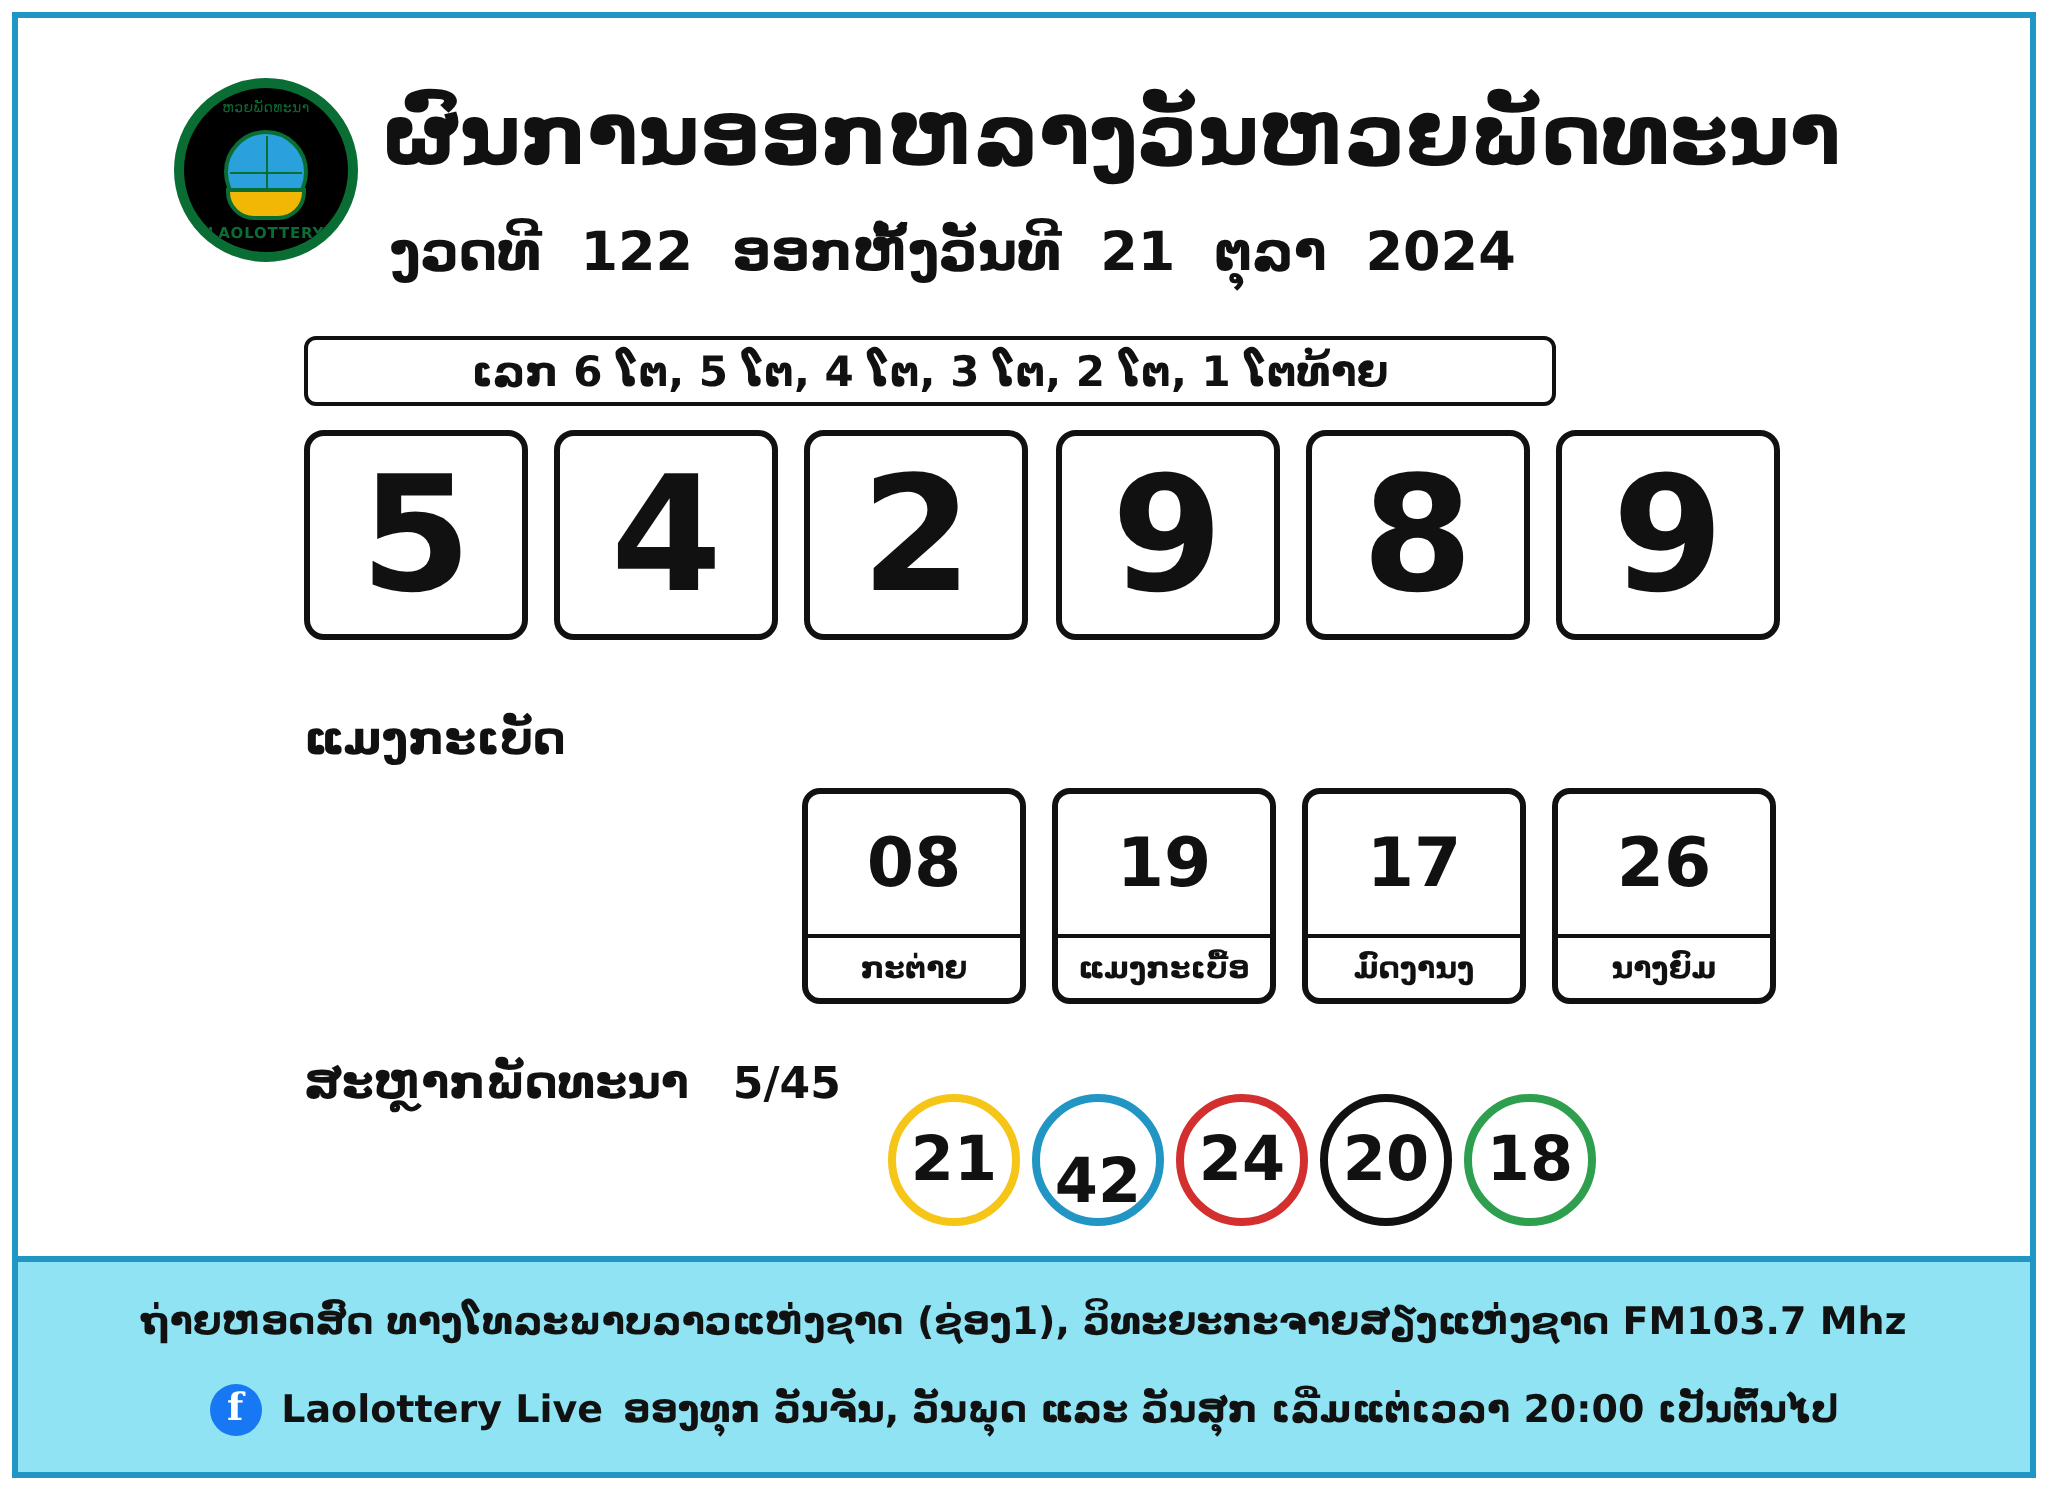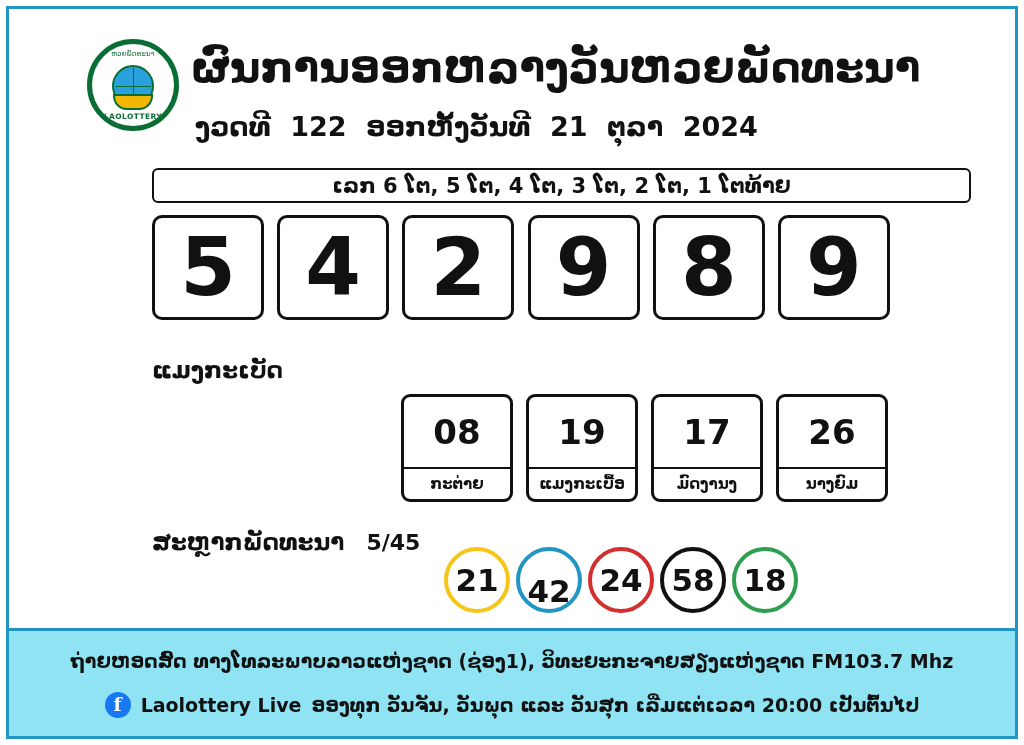--- a/index.html
+++ b/index.html
@@ -38,21 +38,21 @@
     border-radius: 50%;
     background: #0a6d34;
     border: 3px solid #0a6d34;
     display: flex;
     align-items: center;
     justify-content: center;
   }
   .logo-inner {
     width: 82px; height: 82px;
     border-radius: 50%;
-    background: #ffffff;
+    background: #000000;
     position: relative;
     overflow: hidden;
     display: flex; align-items: center; justify-content: center;
   }
   .logo-top-text {
     position: absolute;
     top: 6px; left: 0; right: 0;
     text-align: center;
     font-size: 7px;
     color: #0a6d34;
@@ -114,21 +114,21 @@
     font-weight: bold;
     color: #111111;
     white-space: nowrap;
   }
   .title-sub span { margin-right: 10px; }
 
   
   .prize-label {
     position: absolute;
     left: 143px; top: 159px;
-    width: 819px; height: 35px;
+    width: 626px; height: 35px;
     border: 2px solid #111111;
     border-radius: 6px;
     display: flex;
     align-items: center;
     justify-content: center;
     font-size: 21px;
     font-weight: bold;
     color: #111111;
     background: #ffffff;
     white-space: nowrap;
@@ -346,21 +346,21 @@
       <div class="ball" style="border-color: rgb(245, 197, 24);">
           <span>21</span>
         </div>
       <div class="ball" style="border-color: rgb(33, 150, 196); align-items: flex-end;">
           <span>42</span>
         </div>
       <div class="ball" style="border-color: rgb(211, 47, 47);">
           <span>24</span>
         </div>
       <div class="ball" style="border-color: rgb(17, 17, 17);">
-          <span>58</span>
+          <span>20</span>
         </div>
       <div class="ball" style="border-color: rgb(46, 158, 79);">
           <span>18</span>
         </div>
     </div>
 
     <div class="footer">
       <div class="footer-line1">ຖ່າຍຫອດສົດ ທາງໂທລະພາບລາວແຫ່ງຊາດ (ຊ່ອງ1), ວິທະຍະກະຈາຍສຽງແຫ່ງຊາດ FM103.7 Mhz</div>
       <div class="footer-line2">
         <span class="fb-icon">f</span>

